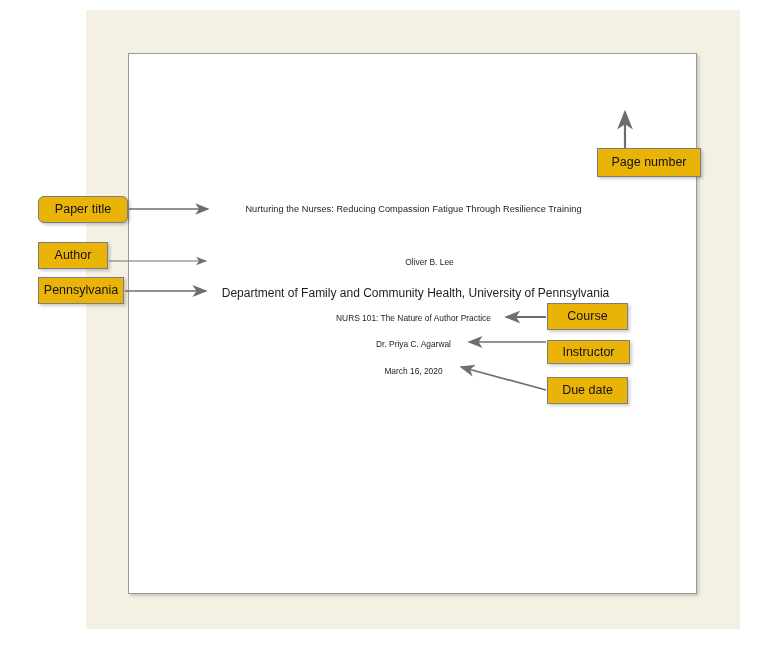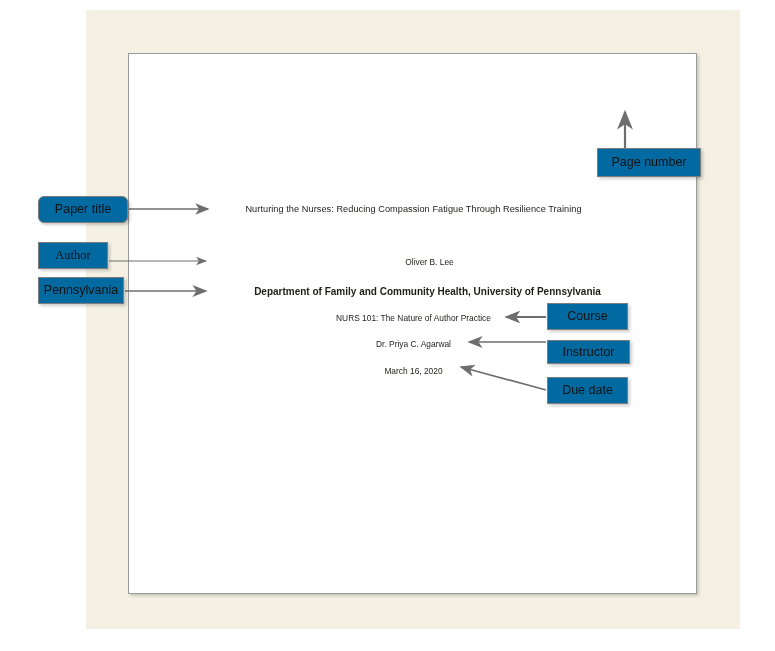--- a/index.html
+++ b/index.html
@@ -67,25 +67,24 @@
   #doc-author {
     top: 203px;
     left: 0;
     width: 569px;
     text-align: center;
     font-size: 8.4px;
     padding-left: 16px;
   }
   #doc-affiliation {
     top: 232px;
-    left: 14px;
-    width: 569px;
-    text-align: center;
-    font-size: 10px;
-    font-weight: bold;
+    left: 2px;
+    width: 569px;
+    text-align: center;
+    font-size: 12px;
   }
   #doc-course {
     top: 259px;
     left: 0;
     width: 569px;
     text-align: center;
     font-size: 8.4px;
   }
   #doc-instructor {
     top: 285px;
@@ -98,35 +97,35 @@
     top: 312px;
     left: 0;
     width: 569px;
     text-align: center;
     font-size: 8.4px;
   }
 
   
   .callout {
     position: absolute;
-    background: #0369a1;
+    background: #eab308;
     border: 1px solid #7d7d7d;
     color: #121212;
     font-size: 12.5px;
     line-height: 1;
     display: flex;
     align-items: center;
     justify-content: center;
     box-sizing: border-box;
     box-shadow: 2px 2px 3px rgba(0,0,0,0.20);
     font-family: "Liberation Sans", sans-serif;
     z-index: 5;
   }
   #cal-paper-title { left: 38px;  top: 196px; width: 90px;  height: 27px; border-radius: 6px; }
-  #cal-author      { left: 38px;  top: 242px; width: 70px;  height: 27px; font-family: Liberation Serif, serif; }
+  #cal-author      { left: 38px;  top: 242px; width: 70px;  height: 27px; }
   #cal-affiliation { left: 38px;  top: 277px; width: 86px;  height: 27px; }
   #cal-page-number { left: 597px; top: 148px; width: 104px; height: 29px; }
   #cal-course      { left: 547px; top: 303px; width: 81px;  height: 27px; }
   #cal-instructor  { left: 547px; top: 340px; width: 83px;  height: 24px; }
   #cal-due-date    { left: 547px; top: 377px; width: 81px;  height: 27px; }
 
   
   #arrows {
     position: absolute;
     left: 0; top: 0;

